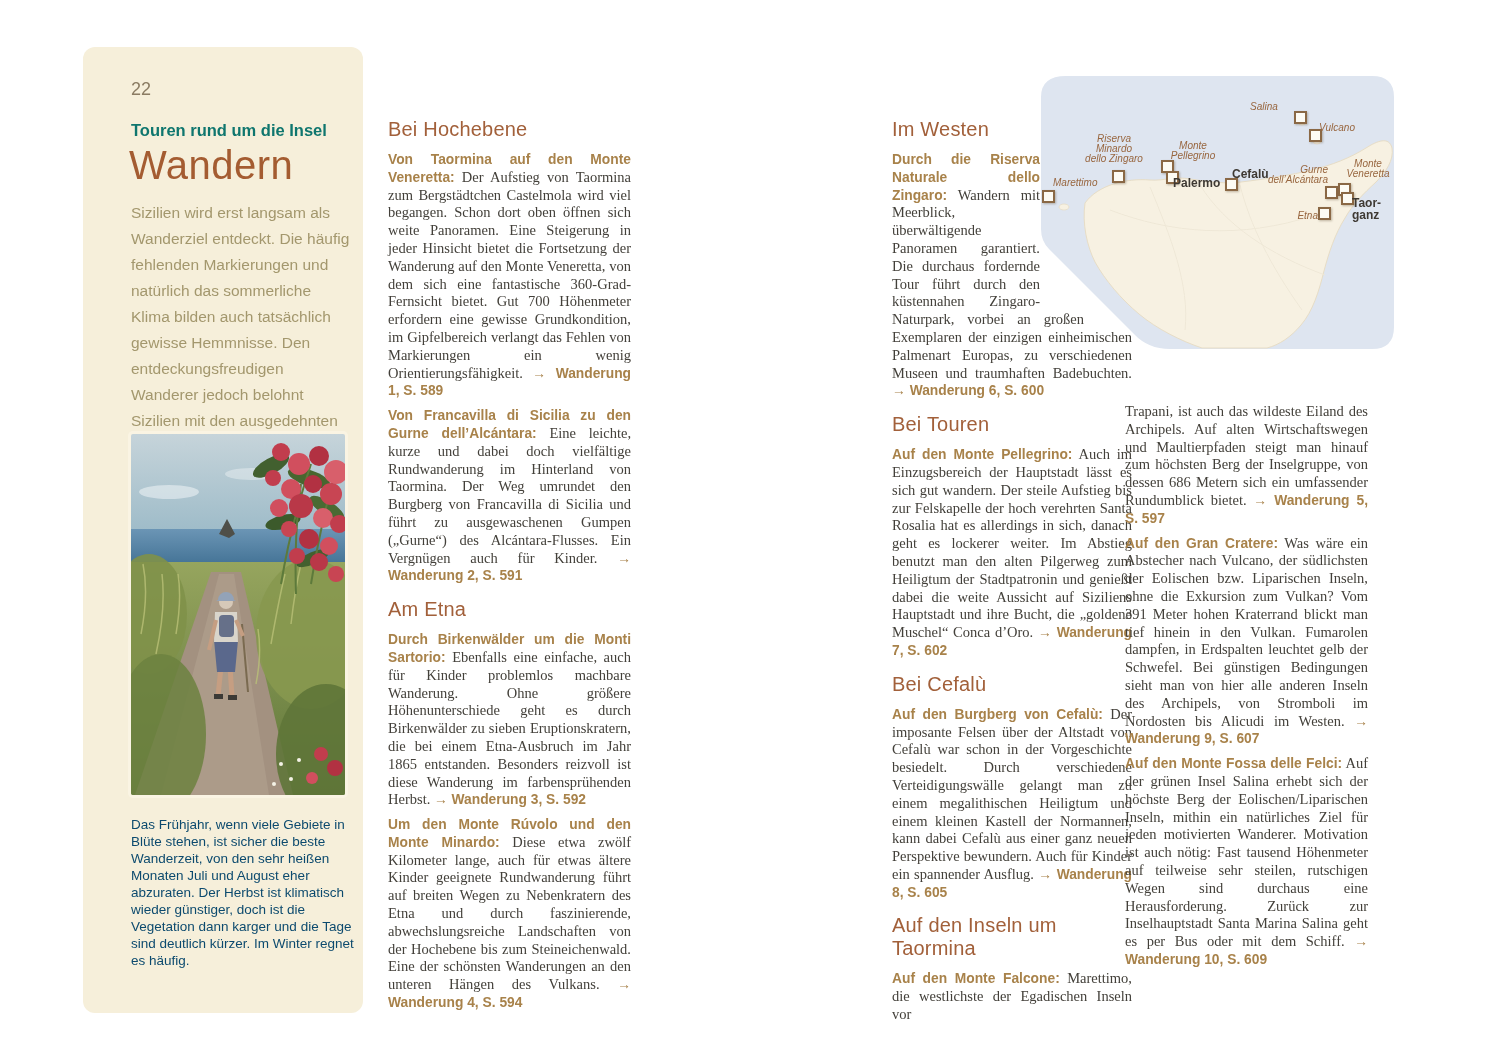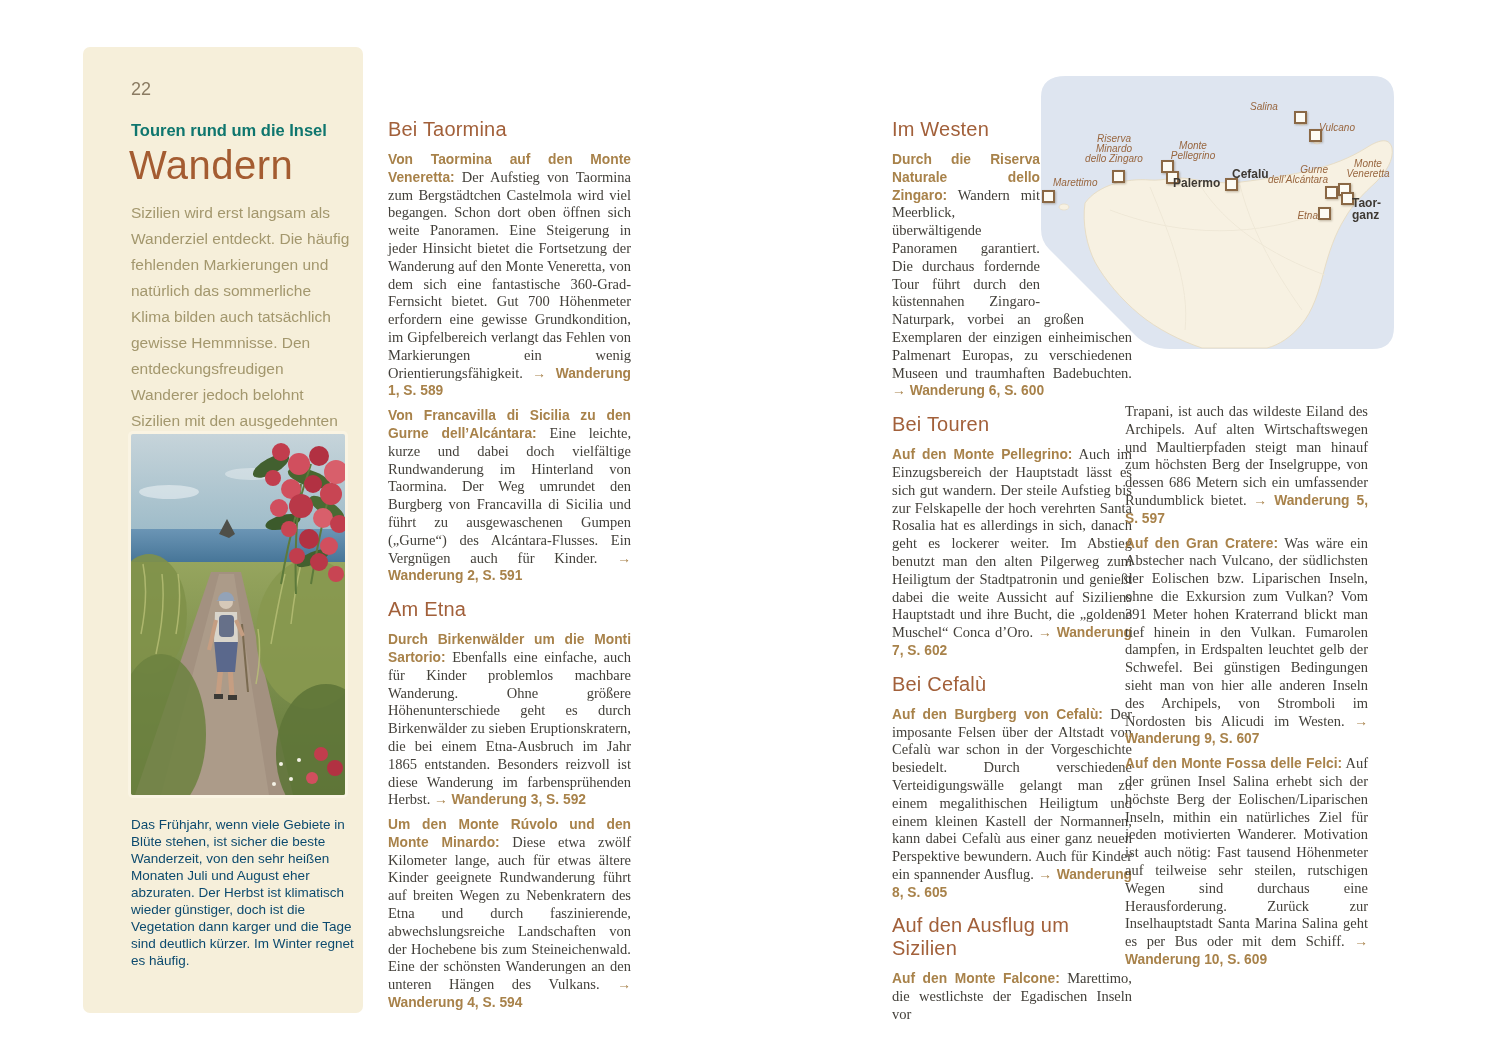--- a/index.html
+++ b/index.html
@@ -1,20 +1,20 @@
 <!DOCTYPE html>
 <html lang="de"><head>
 <meta charset="utf-8">
 <style>
   html,body{margin:0;padding:0;background:#fff;}
   #canvas{position:relative;width:1500px;height:1061px;background:#ffffff;overflow:hidden;
           font-family:"Liberation Sans",sans-serif;}
   
   #sidebar{position:absolute;left:83px;top:47px;width:280px;height:966px;
-           background:#f6efda;border-radius:7px;}
+           background:#f6efda;border-radius:12px;}
   .pagenum{position:absolute;left:48px;top:32px;font-size:18px;color:#8b7c63;}
   .kicker{position:absolute;left:48px;top:74px;font-size:16.5px;font-weight:bold;color:#0f766e;}
   .sb-title{position:absolute;left:46px;top:96px;font-size:40px;color:#a45c31;letter-spacing:.5px;}
   .sb-intro{position:absolute;left:48px;top:153px;width:220px;
             font-size:15.5px;line-height:26px;color:#a3976d;}
   .sb-caption{position:absolute;left:48px;top:769px;width:224px;
               font-size:13.5px;line-height:17px;color:#0c4a6e;}
   #photo{position:absolute;left:48px;top:387px;width:214px;height:361px;border-radius:2px;
          box-shadow:0 0 0 3px #faf4e3;}
   
@@ -133,40 +133,40 @@
         <circle cx="190" cy="320" r="7" fill="#c13d4d"></circle>
           <circle cx="204" cy="334" r="8" fill="#b23142"></circle>
         <circle cx="181" cy="344" r="6" fill="#d14f5e"></circle>
       </g>
     </svg>
 
     <p class="sb-caption" style="margin:0">Das Frühjahr, wenn viele Gebiete in Blüte stehen, ist sicher die beste Wanderzeit, von den sehr heißen Monaten Juli und August eher abzuraten. Der Herbst ist klimatisch wieder günstiger, doch ist die Vegetation dann karger und die Tage sind deutlich kürzer. Im Winter regnet es häufig.</p>
   </aside>
 
   <div id="colA" class="col">
-    <h2 class="h2">Bei Taormina</h2>
+    <h2 class="h2">Bei Hochebene</h2>
     <p class="entry"><span class="lead">Von Taormina auf den Monte Veneretta:</span> <span>Der Aufstieg von Taormina zum Bergstädtchen Castelmola wird viel begangen. Schon dort oben öffnen sich weite Panoramen. Eine Steigerung in jeder Hinsicht bietet die Fortsetzung der Wanderung auf den Monte Veneretta, von dem sich eine fantastische 360-Grad-Fernsicht bietet. Gut 700 Höhenmeter erfordern eine gewisse Grundkondition, im Gipfelbereich verlangt das Fehlen von Markierungen ein wenig Orientierungsfähigkeit.</span> <span class="xref">→ Wanderung 1, S. 589</span></p>
     <p class="entry"><span class="lead">Von Francavilla di Sicilia zu den Gurne dell’Alcántara:</span> <span>Eine leichte, kurze und dabei doch vielfältige Rundwanderung im Hinterland von Taormina. Der Weg umrundet den Burgberg von Francavilla di Sicilia und führt zu ausgewaschenen Gumpen („Gurne“) des Alcántara-Flusses. Ein Vergnügen auch für Kinder.</span> <span class="xref">→ Wanderung 2, S. 591</span></p>
 
     <h2 class="h2 mt">Am Etna</h2>
     <p class="entry"><span class="lead">Durch Birkenwälder um die Monti Sartorio:</span> <span>Ebenfalls eine einfache, auch für Kinder problemlos machbare Wanderung. Ohne größere Höhenunterschiede geht es durch Birkenwälder zu sieben Eruptionskratern, die bei einem Etna-Ausbruch im Jahr 1865 entstanden. Besonders reizvoll ist diese Wanderung im farbensprühenden Herbst.</span> <span class="xref">→ Wanderung 3, S. 592</span></p>
     <p class="entry"><span class="lead">Um den Monte Rúvolo und den Monte Minardo:</span> <span>Diese etwa zwölf Kilometer lange, auch für etwas ältere Kinder geeignete Rundwanderung führt auf breiten Wegen zu Nebenkratern des Etna und durch faszinierende, abwechslungsreiche Landschaften von der Hochebene bis zum Steineichenwald. Eine der schönsten Wanderungen an den unteren Hängen des Vulkans.</span> <span class="xref">→ Wanderung 4, S. 594</span></p>
   </div>
 
   <div id="colB" class="col">
     <h2 class="h2">Im Westen</h2>
     <p class="entry"><span class="sp1"></span><span class="sp2"></span><span class="lead">Durch die Riserva Naturale dello Zingaro:</span> <span>Wandern mit Meerblick, überwältigende Panoramen garantiert. Die durchaus fordernde Tour führt durch den küstennahen Zingaro-Naturpark, vorbei an großen Exemplaren der einzigen einheimischen Palmenart Europas, zu verschiedenen Museen und traumhaften Badebuchten.</span> <span class="xref">→ Wanderung 6, S. 600</span></p>
 
     <h2 class="h2 mt">Bei Touren</h2>
     <p class="entry"><span class="lead">Auf den Monte Pellegrino:</span> <span>Auch im Einzugsbereich der Hauptstadt lässt es sich gut wandern. Der steile Aufstieg bis zur Felskapelle der hoch verehrten Santa Rosalia hat es allerdings in sich, danach geht es lockerer weiter. Im Abstieg benutzt man den alten Pilgerweg zum Heiligtum der Stadtpatronin und genießt dabei die weite Aussicht auf Siziliens Hauptstadt und ihre Bucht, die „goldene Muschel“ Conca d’Oro.</span> <span class="xref">→ Wanderung 7, S. 602</span></p>
 
     <h2 class="h2 mt">Bei Cefalù</h2>
     <p class="entry"><span class="lead">Auf den Burgberg von Cefalù:</span> <span>Der imposante Felsen über der Altstadt von Cefalù war schon in der Vorgeschichte besiedelt. Durch verschiedene Verteidigungswälle gelangt man zu einem megalithischen Heiligtum und einem kleinen Kastell der Normannen, kann dabei Cefalù aus einer ganz neuen Perspektive bewundern. Auch für Kinder ein spannender Ausflug.</span> <span class="xref">→ Wanderung 8, S. 605</span></p>
 
-    <h2 class="h2 mt">Auf den Ausflug um Sizilien</h2>
+    <h2 class="h2 mt">Auf den Inseln um Taormina</h2>
     <p class="entry"><span class="lead">Auf den Monte Falcone:</span> <span>Marettimo, die westlichste der Egadischen Inseln vor</span></p>
   </div>
 
   <div id="colC" class="col">
     <p class="entry"><span>Trapani, ist auch das wildeste Eiland des Archipels. Auf alten Wirtschaftswegen und Maultierpfaden steigt man hinauf zum höchsten Berg der Inselgruppe, von dessen 686 Metern sich ein umfassender Rundumblick bietet.</span> <span class="xref">→ Wanderung 5, S. 597</span></p>
     <p class="entry"><span class="lead">Auf den Gran Cratere:</span> <span>Was wäre ein Abstecher nach Vulcano, der südlichsten der Eolischen bzw. Liparischen Inseln, ohne die Exkursion zum Vulkan? Vom 391 Meter hohen Kraterrand blickt man tief hinein in den Vulkan. Fumarolen dampfen, in Erdspalten leuchtet gelb der Schwefel. Bei günstigen Bedingungen sieht man von hier alle anderen Inseln des Archipels, von Stromboli im Nordosten bis Alicudi im Westen.</span> <span class="xref">→ Wanderung 9, S. 607</span></p>
     <p class="entry"><span class="lead">Auf den Monte Fossa delle Felci:</span> <span>Auf der grünen Insel Salina erhebt sich der höchste Berg der Eolischen/Liparischen Inseln, mithin ein natürliches Ziel für jeden motivierten Wanderer. Motivation ist auch nötig: Fast tausend Höhenmeter auf teilweise sehr steilen, rutschigen Wegen sind durchaus eine Herausforderung. Zurück zur Inselhauptstadt Santa Marina Salina geht es per Bus oder mit dem Schiff.</span> <span class="xref">→ Wanderung 10, S. 609</span></p>
   </div>
 
   <div id="map">

